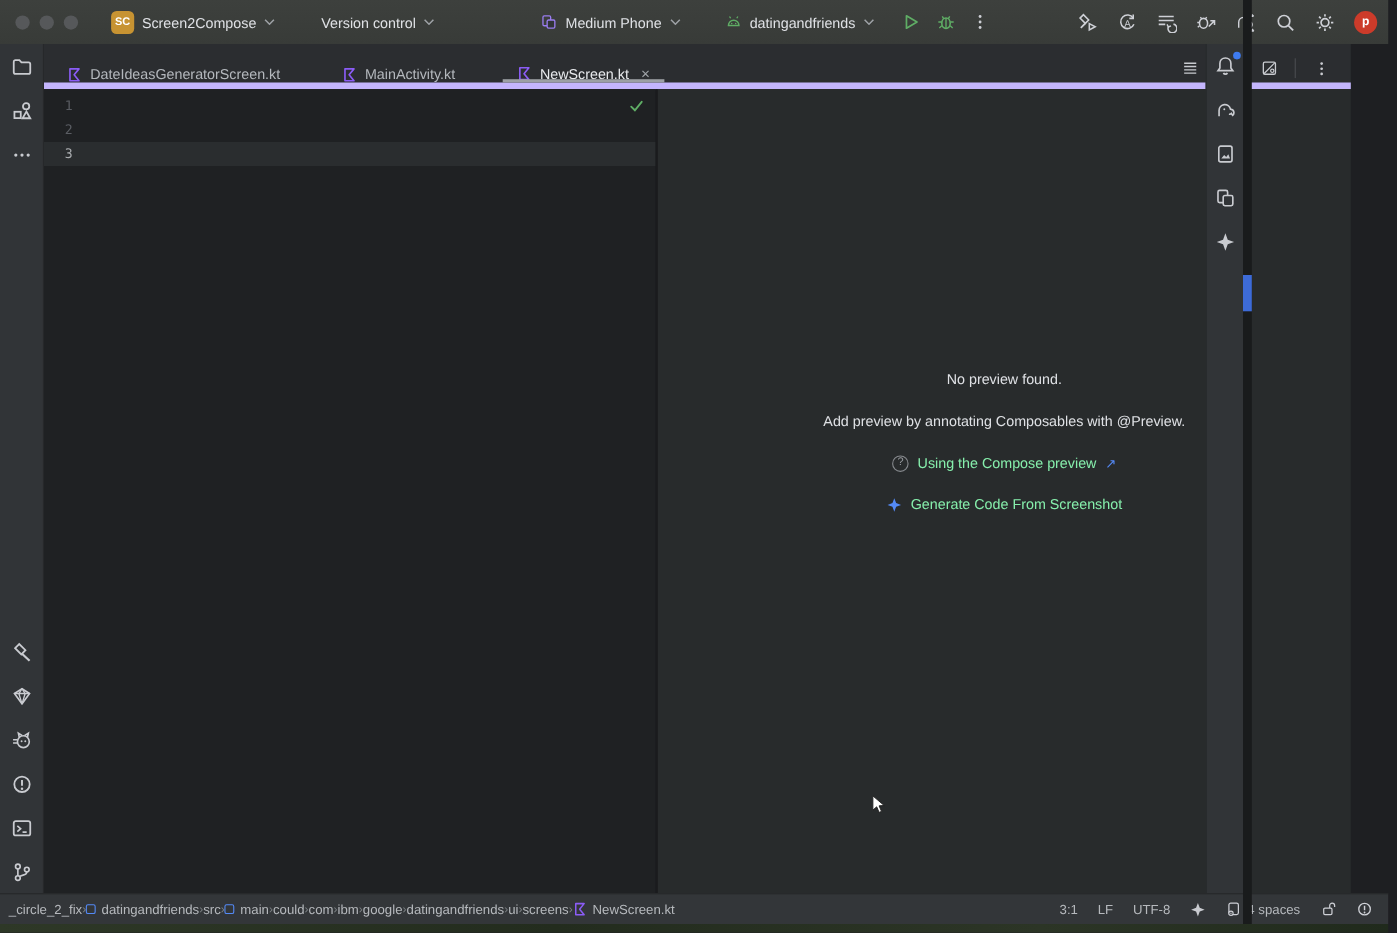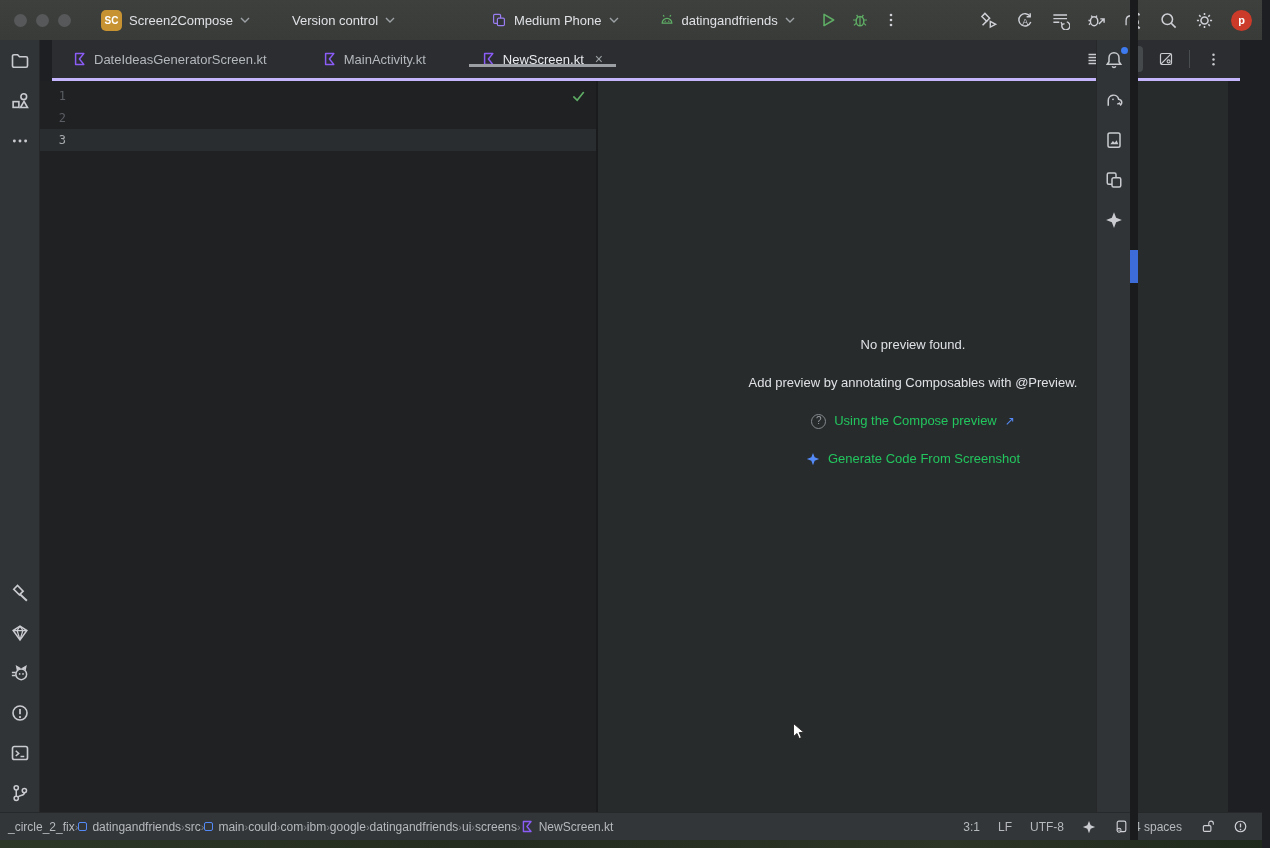--- a/index.html
+++ b/index.html
@@ -28,22 +28,22 @@
   
   .left-sidebar { position:absolute; left:0; top:40px; width:40px; height:772px;
                   background:#313437; border-right:1px solid #26282a;
                   display:flex; flex-direction:column; align-items:center; }
   .left-sidebar .top-ics { display:flex; flex-direction:column; gap:16px; padding-top:9px; align-items:center; }
   .left-sidebar .bot-ics { margin-top:auto; display:flex; flex-direction:column; gap:16px; padding-bottom:7px; align-items:center; }
   .toolbtn { width:24px; height:24px; display:flex; align-items:center; justify-content:center;
              color:#c9cbd0; border-radius:4px; cursor:pointer; }
 
   
-  .tabbar { position:absolute; left:52px; top:40px; width:1188px; height:41px;
-            background:#2b2d30; border-bottom:3px solid #c4b5fd; display:flex; align-items:center; }
+  .tabbar { position:absolute; left:40px; top:40px; width:1188px; height:41px;
+            background:#2b2d30; border-bottom:6px solid #c4b5fd; display:flex; align-items:flex-end; }
   .tab { display:flex; align-items:center; gap:7px; padding:0 13px; font-size:13px;
          color:#b4b8bd; position:relative; cursor:pointer; }
   .tab.active { color:#e8eaed; }
   .tab.active::after { content:""; position:absolute; left:0; right:0; bottom:0; height:3px; background:#9ca0a4; }
   .tab .close { color:#9ea2a6; font-size:14px; margin-left:4px; }
   .tab-gap { width:30px; }
   .tabbar-right { margin-left:auto; display:flex; align-items:center; gap:10px; padding-right:14px; }
   .viewbtn { width:26px; height:26px; border-radius:4px; display:flex; align-items:center;
              justify-content:center; color:#c9cbd0; cursor:pointer; }
   .viewbtn.sel { background:#45494c; }
@@ -61,21 +61,21 @@
   .editor-pad { height:4px; }
   .inspect-ok { position:absolute; top:8px; right:10px; color:#5fad65; }
 
   .split-divider { position:absolute; left:596px; top:81px; width:2px; height:731px; background:#1a1b1d; }
 
   
   .preview { position:absolute; left:598px; top:81px; width:630px; height:731px; background:#282b2c;
              font-size:13px; color:#dfe1e5; }
   .pv-msgs { padding-top:255px; display:flex; flex-direction:column; align-items:center; gap:20px; }
   .pv-line { height:18px; line-height:18px; display:flex; align-items:center; gap:8px; }
-  .pv-link { color:#22c55e; cursor:pointer;text-align:right; }
+  .pv-link { color:#86efac; cursor:pointer;text-align:right; }
   .help-circ { width:15px; height:15px; border:1.4px solid #86898d; border-radius:50%; color:#9a9da1;
                font-size:10px; display:flex; align-items:center; justify-content:center; }
   .ext-arrow { color:#548af7; font-size:12px; }
   .blue { color:#548af7; }
   .pv-cursor { position:absolute; left:195px; top:642px; }
 
   
   .right-sidebar { position:absolute; right:8px; top:40px; width:34px; height:772px;
                    background:#313437; border-left:1px solid #26282a;
                    display:flex; flex-direction:column; align-items:center; gap:16px; padding-top:8px; }

